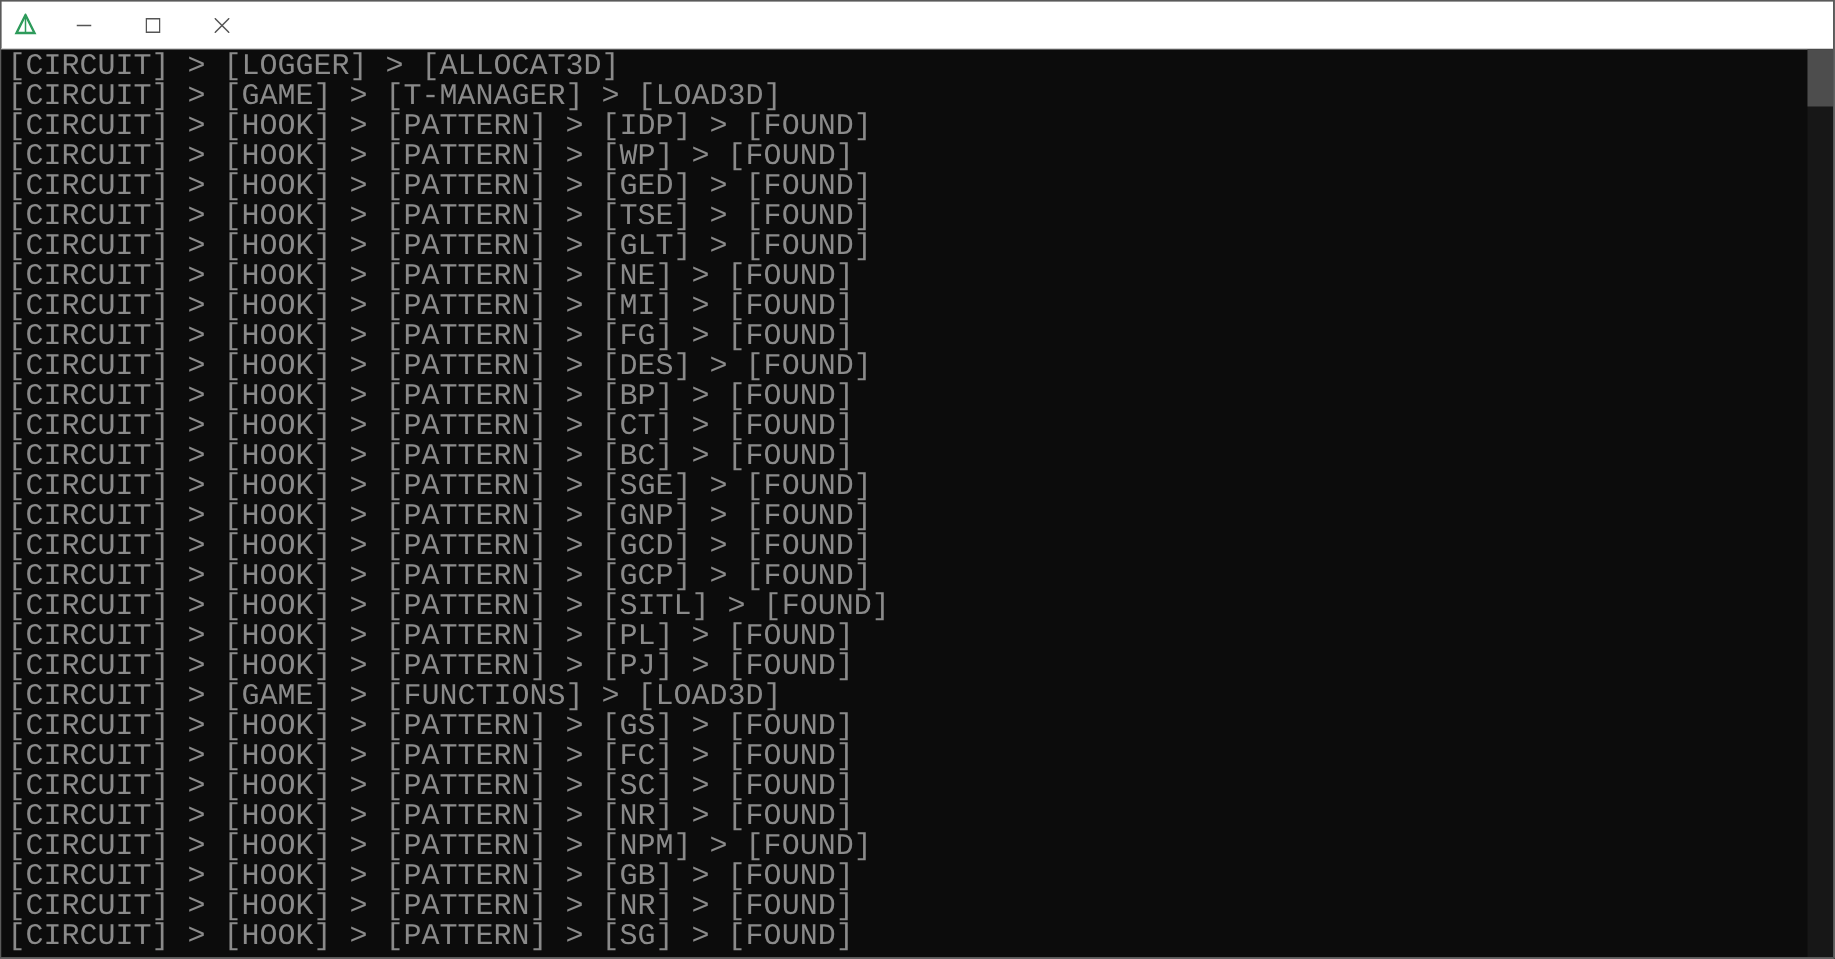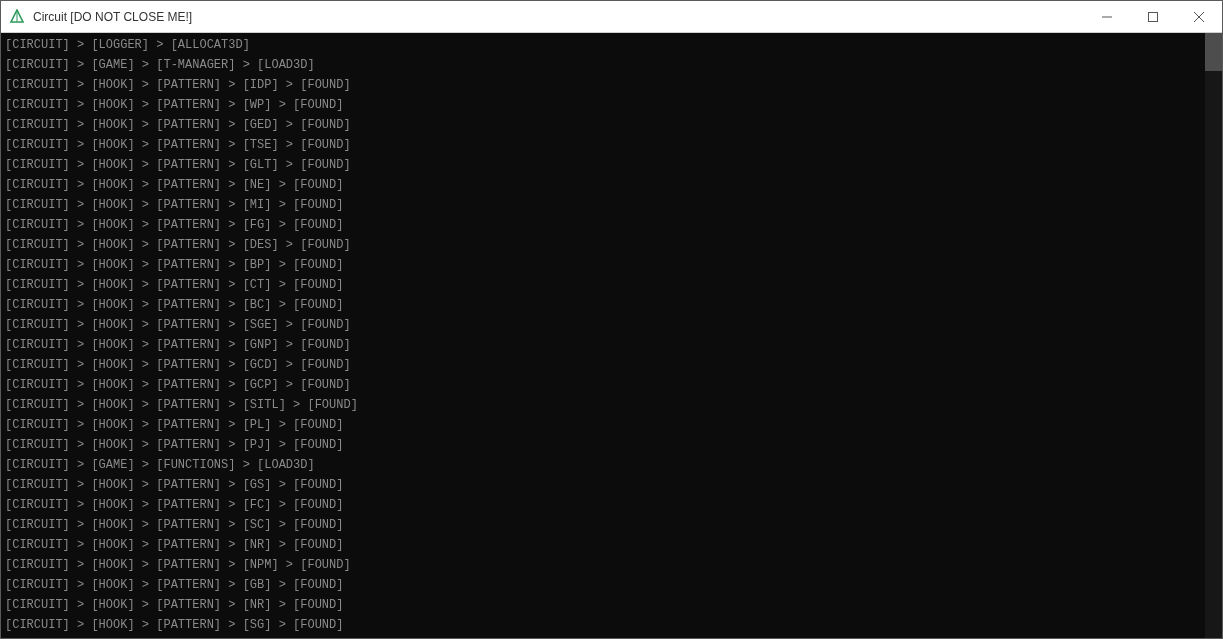--- a/index.html
+++ b/index.html
@@ -60,21 +60,21 @@
     .console-body {
       flex: 1;
       display: flex;
       background: #0c0c0c;
       overflow: hidden;
     }
     .console-content {
       flex: 1;
       padding: 2px 4px 0 4px;
       font-family: "NSimSun","SimSun","Consolas","Courier New",monospace;
-      font-size: 12px;
+      font-size: 20px;
       line-height: 20px;
       color: #8a8a8a;
       white-space: pre;
       overflow: hidden;
     }
     .console-line { height: 20px; }
     .scrollbar {
       width: 17px;
       background: #171717;
       position: relative;
@@ -93,21 +93,20 @@
 <body>
 
 <div class="window">
   <div class="titlebar">
     <span class="app-icon">
       <svg viewBox="0 0 16 16">
         <path d="M8 1 L14 13 L2 13 Z" fill="none" stroke="#2e9b5b" stroke-width="1.6"></path>
         <path d="M8 1 L8 13" stroke="#2e9b5b" stroke-width="1"></path>
       </svg>
     </span>
-    <span class="title-text">Circuit [DO NOT CLOSE ME!]</span>
     <div class="window-controls">
       <button class="win-btn">
         <svg viewBox="0 0 10 10">
             <path d="M0 5 H10" stroke="currentColor" stroke-width="1"></path>
           </svg>
       </button>
       <button class="win-btn">
         <svg viewBox="0 0 10 10">
             <rect x="0.5" y="0.5" width="9" height="9" fill="none" stroke="currentColor" stroke-width="1"></rect>
           </svg>

